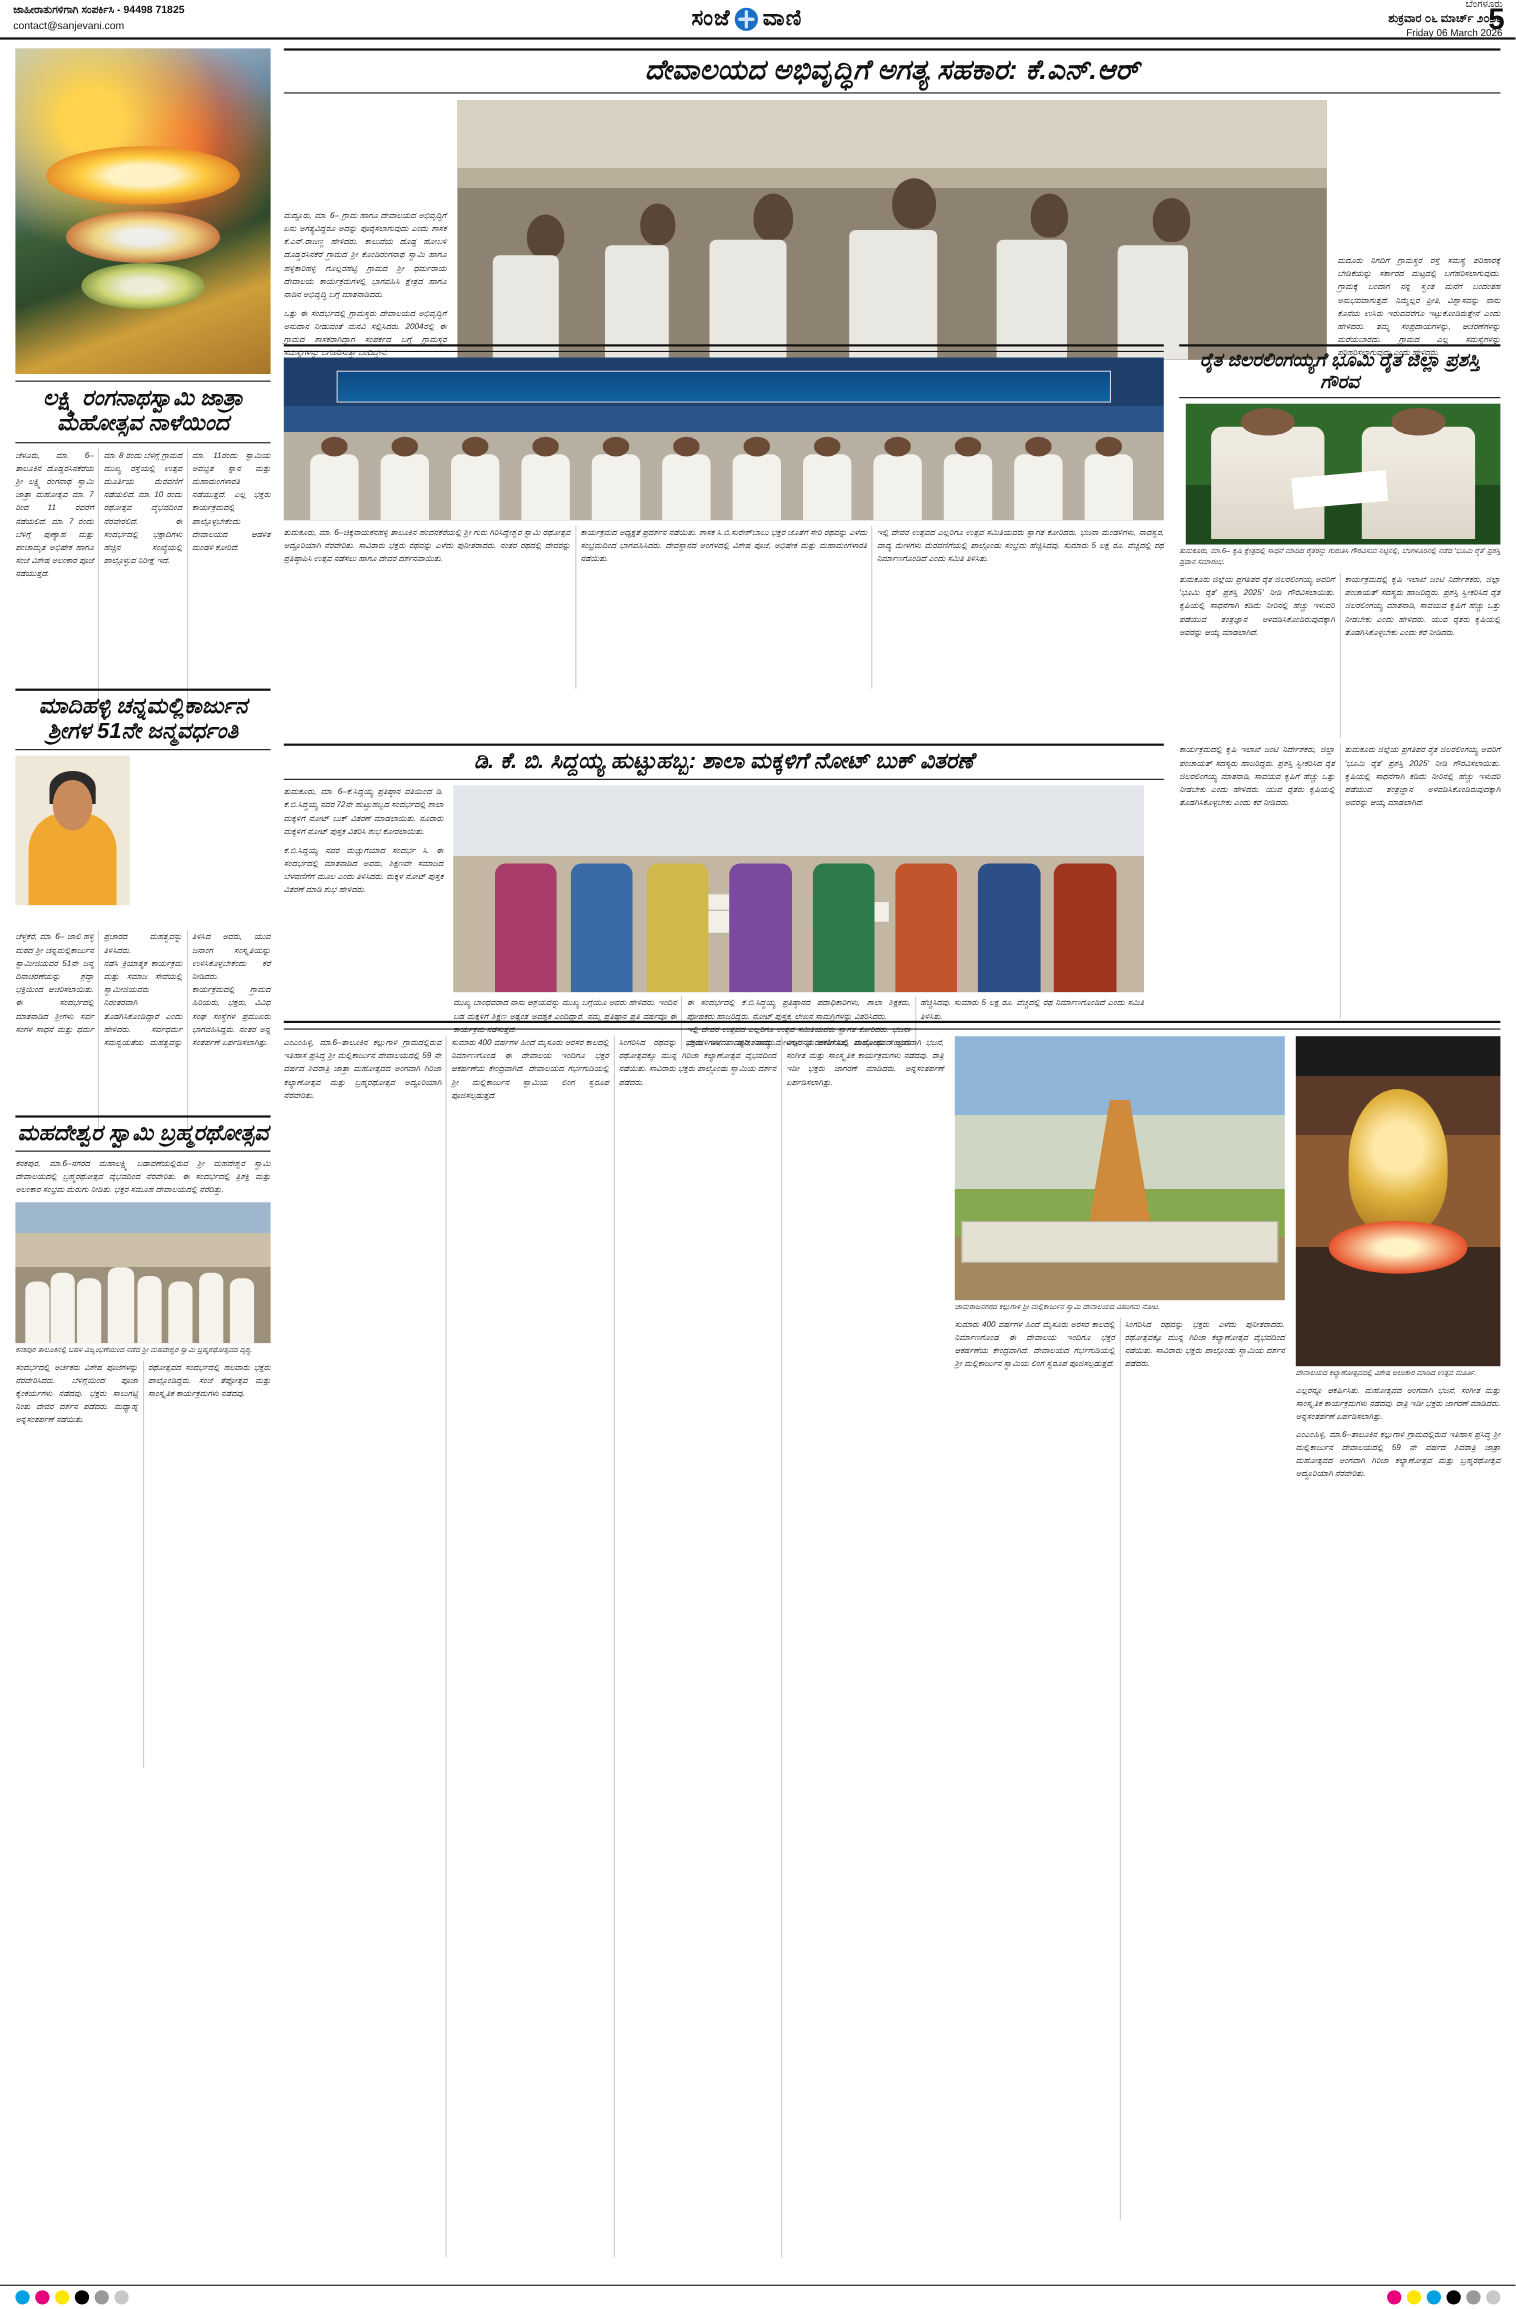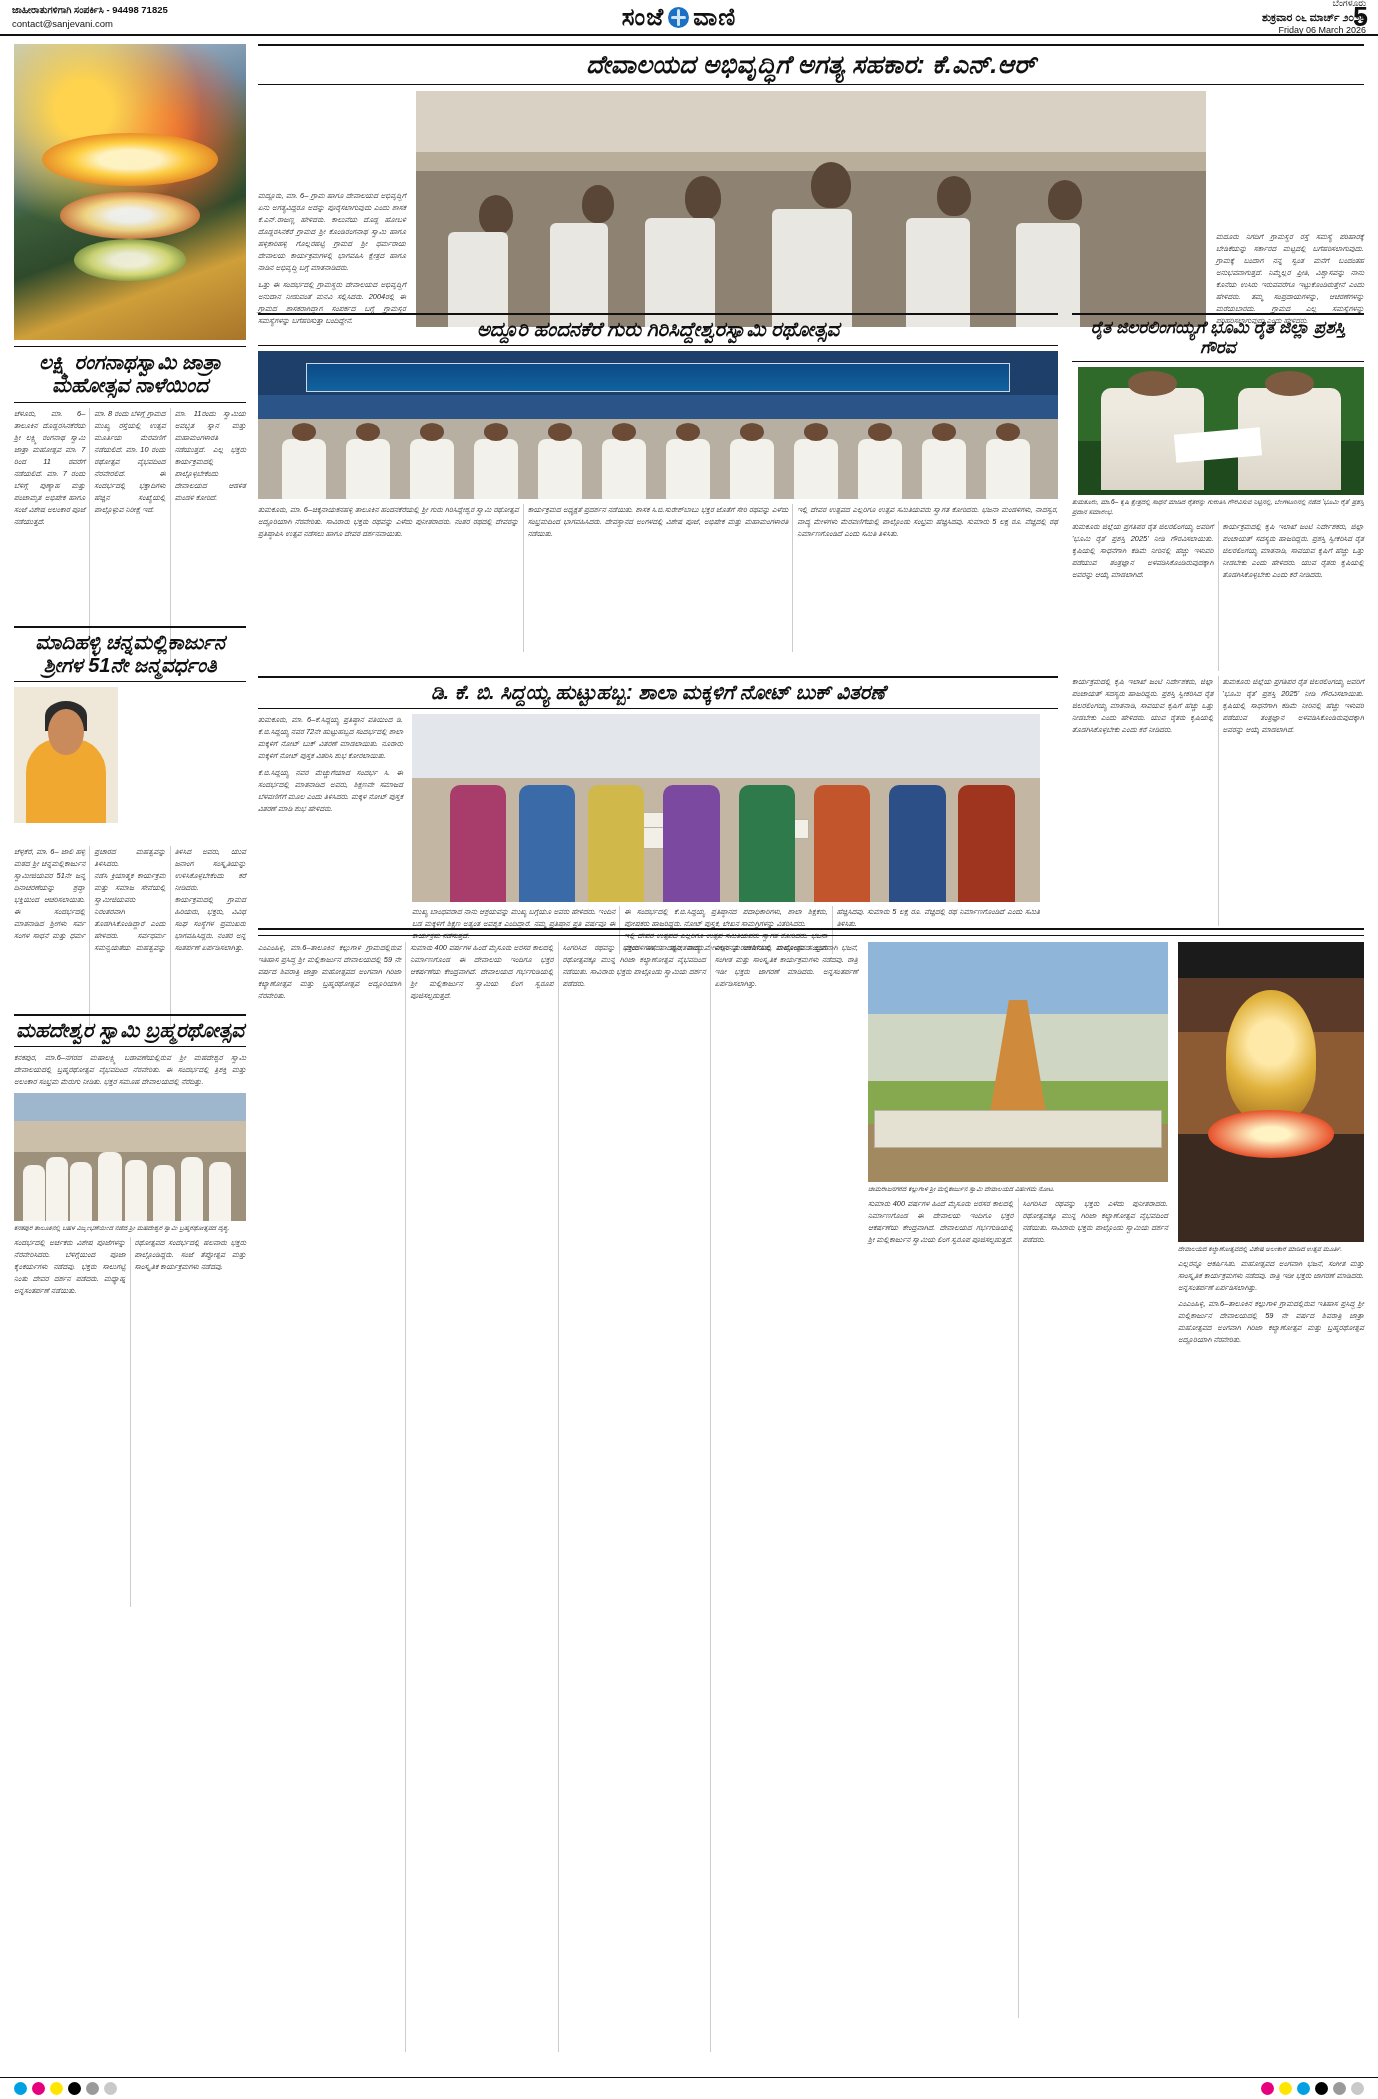--- a/index.html
+++ b/index.html
@@ -25,21 +25,21 @@
     border-bottom: 2px solid #111;
     display: flex;
     align-items: center;
     padding: 0 12px;
   }
   .mh-left { width: 280px; font-size: 9.5px; line-height: 1.5; color: #111; }
   .mh-left .ln1 { font-weight: bold; }
   .mh-center { flex: 1; text-align: center; }
   .logo-wrap { display: inline-flex; align-items: center; gap: 4px; }
   .logo-text {
-    font-size: 24px;
+    font-size: 20px;
     font-weight: bold;
     letter-spacing: 1px;
     color: #111;
   }
   .logo-globe {
     width: 21px; height: 21px; border-radius: 50%;
     background: #1b6fc4;
     position: relative;
     display: inline-block;
   }
@@ -302,21 +302,20 @@
         </div>
       </div>
       <div style="width:148px;">
         <div class="body-txt">ಮದೂರು ನಿಗದಿಗೆ ಗ್ರಾಮಸ್ಥರ ರಸ್ತೆ ಸಮಸ್ಯೆ ಪರಿಹಾರಕ್ಕೆ ಬೇಡಿಕೆಯನ್ನು ಸರ್ಕಾರದ ಮಟ್ಟದಲ್ಲಿ ಬಗೆಹರಿಸಲಾಗುವುದು. ಗ್ರಾಮಕ್ಕೆ ಬಂದಾಗ ನನ್ನ ಸ್ವಂತ ಮನೆಗೆ ಬಂದಂತಹ ಅನುಭವವಾಗುತ್ತದೆ. ನಿಮ್ಮೆಲ್ಲರ ಪ್ರೀತಿ, ವಿಶ್ವಾಸವನ್ನು ನಾನು ಕೊನೆಯ ಉಸಿರು ಇರುವವರೆಗೂ ಇಟ್ಟುಕೊಂಡಿರುತ್ತೇನೆ ಎಂದು ಹೇಳಿದರು. ತಮ್ಮ ಸಂಪ್ರದಾಯಗಳನ್ನು, ಆಚರಣೆಗಳನ್ನು ಮರೆಯಬಾರದು. ಗ್ರಾಮದ ಎಲ್ಲ ಸಮಸ್ಯೆಗಳನ್ನು ಪರಿಹರಿಸಲಾಗುವುದು ಎಂದು ಹೇಳಿದರು.</div>
       </div>
     </div>
   </div>
 
   <div class="lay" style="left:258px; top:313px; width:800px;">
     <div class="rule2" style="margin-bottom:3px;"></div>
-    <div class="hl hl-sub">ಅದ್ದೂರಿ ಹಂದನಕೆರೆ ಗುರು ಗಿರಿಸಿದ್ದೇಶ್ವರಸ್ವಾಮಿ ರಥೋತ್ಸವ</div>
     <div class="rule" style="margin:4px 0 5px;"></div>
     <div class="photo ph-stage" style="height:148px;">
       <div class="banner"></div>
       <div class="rowppl">
         <div class="p" style="left:3%"></div>
           <div class="p" style="left:11%"></div>
         <div class="p" style="left:19%"></div>
           <div class="p" style="left:27%"></div>
         <div class="p" style="left:35%"></div>
           <div class="p" style="left:43%"></div>

